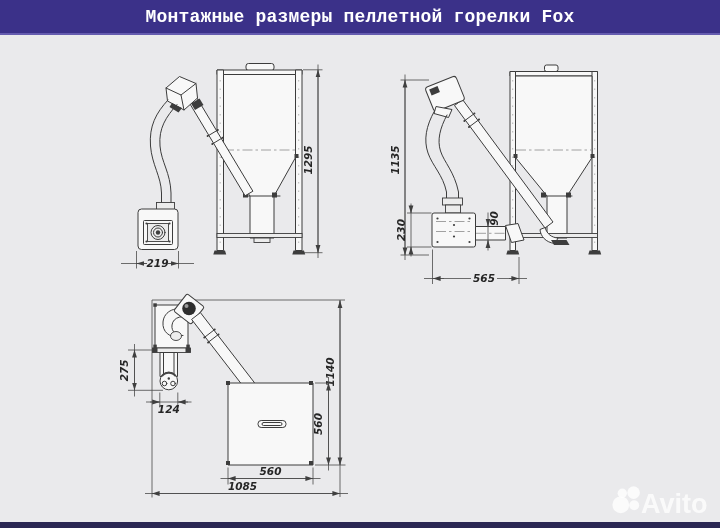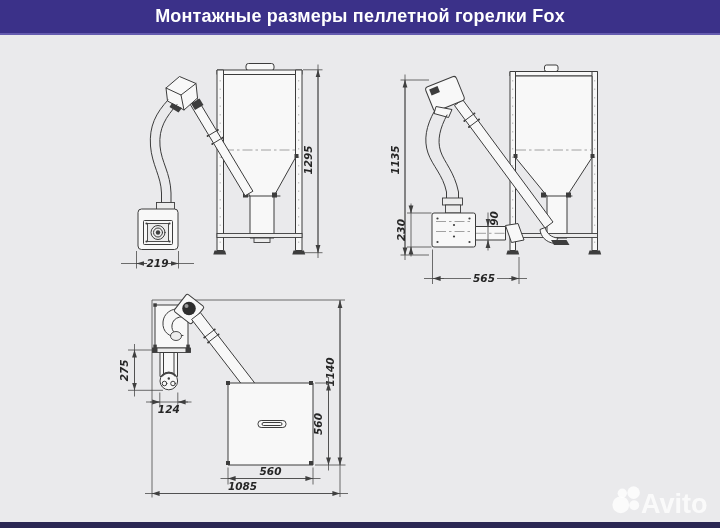--- a/index.html
+++ b/index.html
@@ -1,20 +1,20 @@
 <!DOCTYPE html>
 <html style="--header_bg: #3b3189; --header_edge: #655caf; --header_text: #ffffff; --canvas_bg: #eaeaec; --footer_bg: #2a2753; --line: #3c3c3c; --dim: #4a4a4a;"><head>
 <meta charset="utf-8">
 <style>
   html,body{margin:0;padding:0;background:#777;}
   #page{position:relative;width:720px;height:528px;overflow:hidden;
         background:var(--canvas_bg,#eaeaec);font-family:"Liberation Sans",sans-serif;}
   #hdr{position:absolute;top:0;left:0;width:720px;height:33px;
        background:var(--header_bg,#3b3189);border-bottom:2px solid var(--header_edge,#655caf);
-       display:flex;align-items:center;justify-content:center;z-index:3;}
+       display:flex;align-items:center;justify-content:center;z-index:3;font-family:Liberation Mono, monospace;}
   #hdr .t{color:var(--header_text,#fff);font-weight:bold;font-size:18px;letter-spacing:.2px;}
   #ftr{position:absolute;bottom:0;left:0;width:720px;height:6px;
        background:var(--footer_bg,#2a2753);z-index:3;}
   svg{position:absolute;top:0;left:0;z-index:1;}
   .ln{fill:none;stroke:var(--line,#3c3c3c);stroke-width:1;stroke-linecap:round;stroke-linejoin:round;}
   .fl{fill:#f8f8f8;stroke:var(--line,#3c3c3c);stroke-width:1;stroke-linejoin:round;}
   .fl2{fill:#ececec;stroke:var(--line,#3c3c3c);stroke-width:.9;}
   .dk{fill:#3d3d3d;stroke:none;}
   .dm{fill:none;stroke:var(--dim,#4a4a4a);stroke-width:.8;}
   .cl{fill:none;stroke:#8a8a8a;stroke-width:.8;stroke-dasharray:10 3 2.5 3;}

